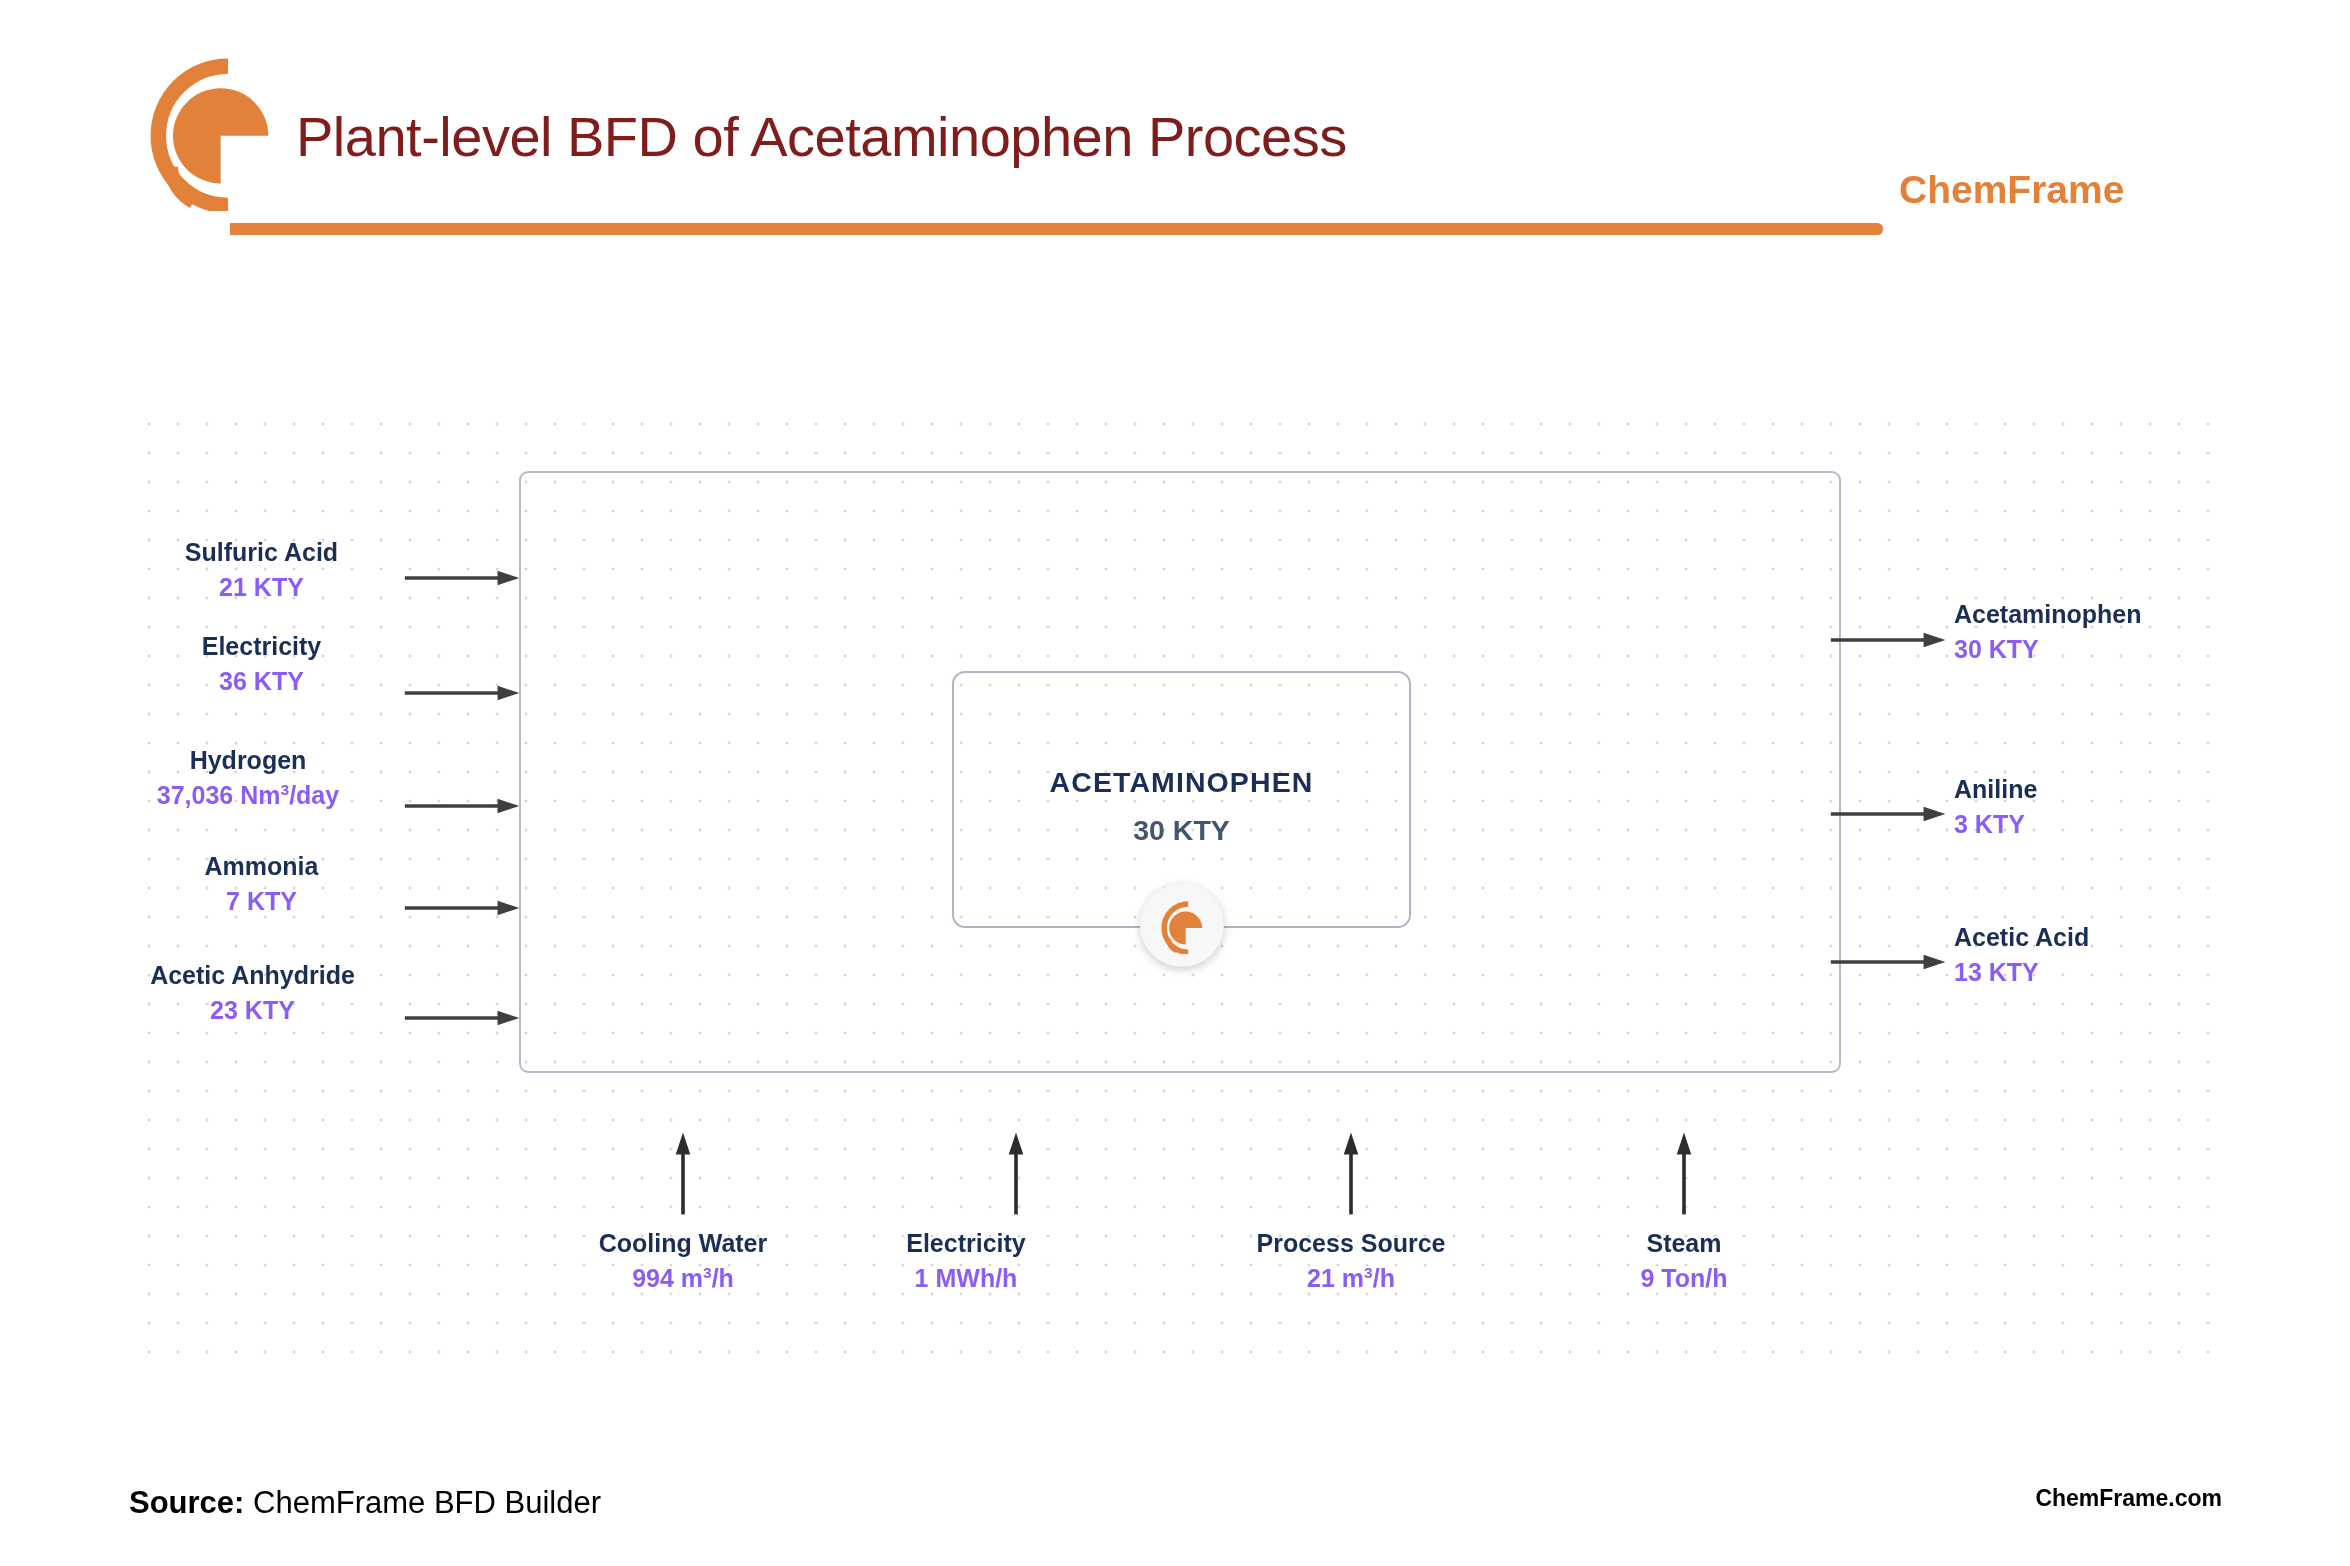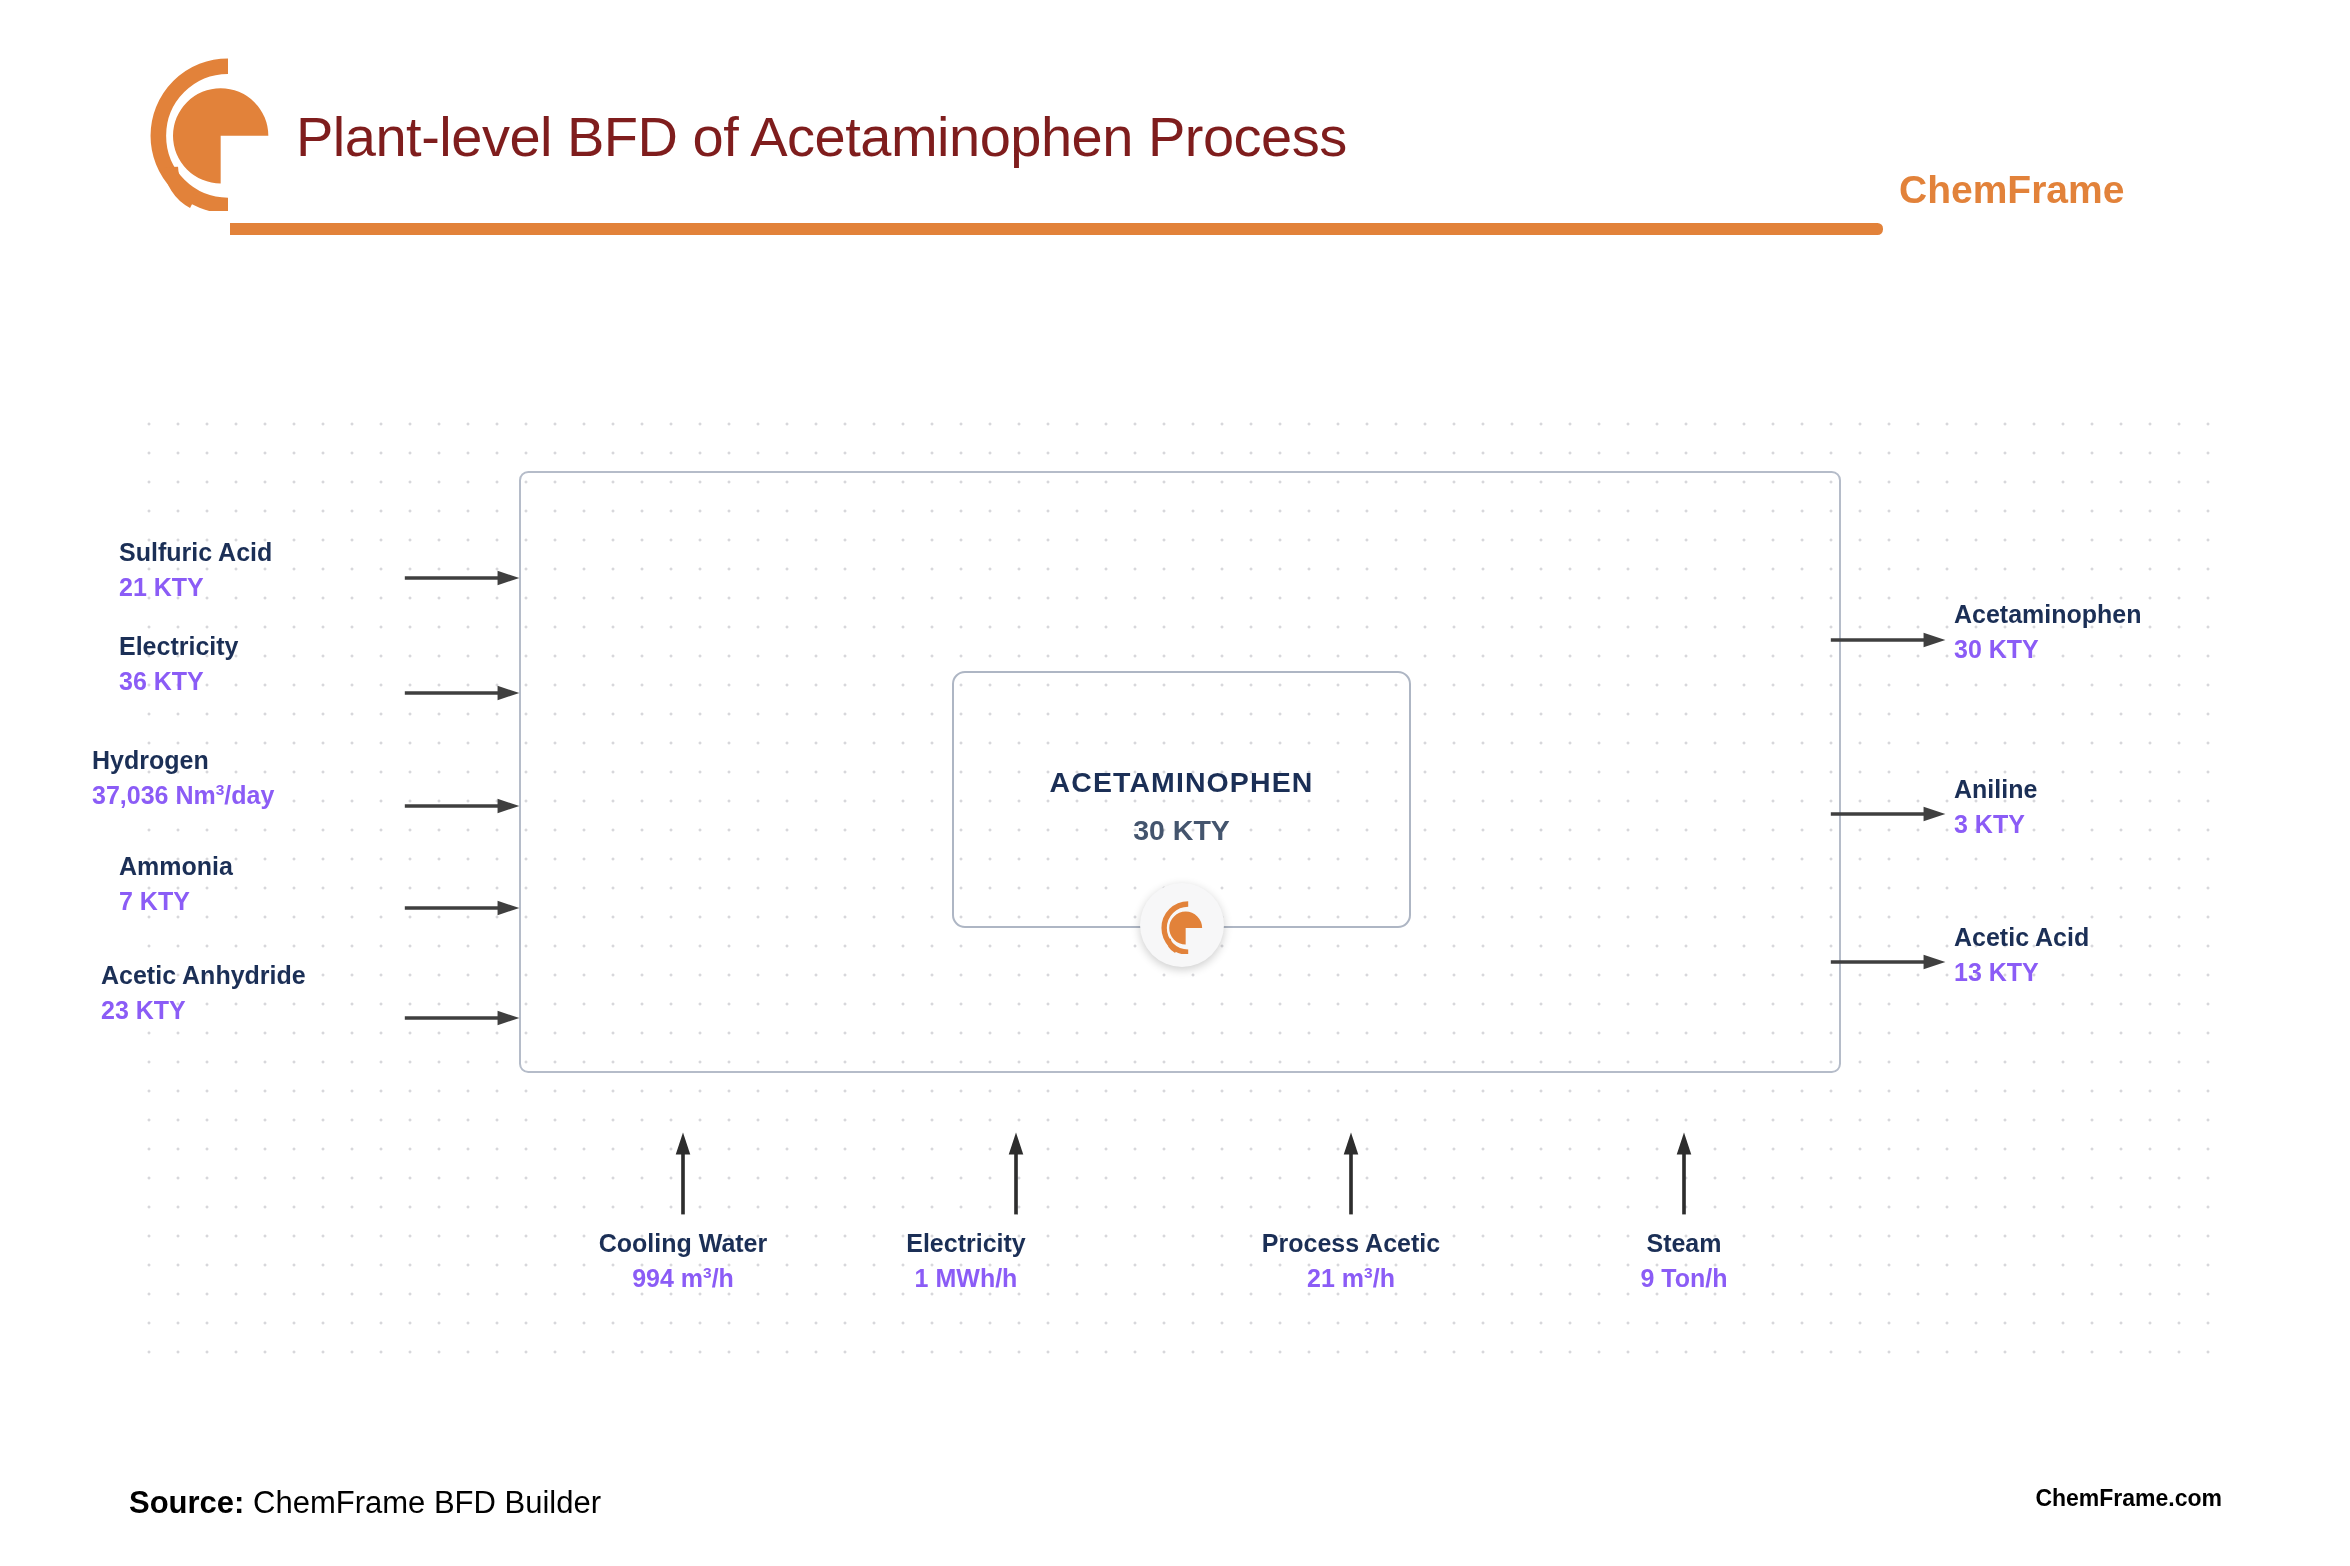--- a/index.html
+++ b/index.html
@@ -147,21 +147,21 @@
     font-weight: bold;
     color: #1B2F56;
     margin-bottom: 10px;
   }
   .flow-value {
     display: block;
     font-size: 25px;
     font-weight: bold;
     color: #8b5cf6;
   }
-  .inputs .flow-label { text-align: left; }
+  .inputs .flow-label { text-align: center; }
   .outputs .flow-label { text-align: left; }
   .util .flow-label { text-align: center; }
 
   sup { font-size: 0.62em; vertical-align: super; line-height: 0; }
 
   
   .arrow-h { position: absolute; height: 20px; }
   .arrow-v { position: absolute; width: 20px; }
 
   
@@ -342,21 +342,21 @@
       <span class="flow-value">1 MWh/h</span>
     </div>
 
     <div class="arrow-v" style="left:1341px; top:1132px; height:83px;">
       <svg width="20" height="83" viewBox="0 0 22 90" xmlns="http://www.w3.org/2000/svg">
         <line x1="11" y1="90" x2="11" y2="20" stroke="#2d2d2d" stroke-width="4"></line>
         <polygon points="3,24 11,0 19,24" fill="#2d2d2d"></polygon>
       </svg>
     </div>
     <div class="flow-label" style="left:1195px; top:1231px; width:312px;">
-      <span class="flow-name">Process Acetic</span>
+      <span class="flow-name">Process Source</span>
       <span class="flow-value">21 m<sup>3</sup>/h</span>
     </div>
 
     <div class="arrow-v" style="left:1674px; top:1132px; height:83px;">
       <svg width="20" height="83" viewBox="0 0 22 90" xmlns="http://www.w3.org/2000/svg">
         <line x1="11" y1="90" x2="11" y2="20" stroke="#2d2d2d" stroke-width="4"></line>
         <polygon points="3,24 11,0 19,24" fill="#2d2d2d"></polygon>
       </svg>
     </div>
     <div class="flow-label" style="left:1528px; top:1231px; width:312px;text-align:center;">

